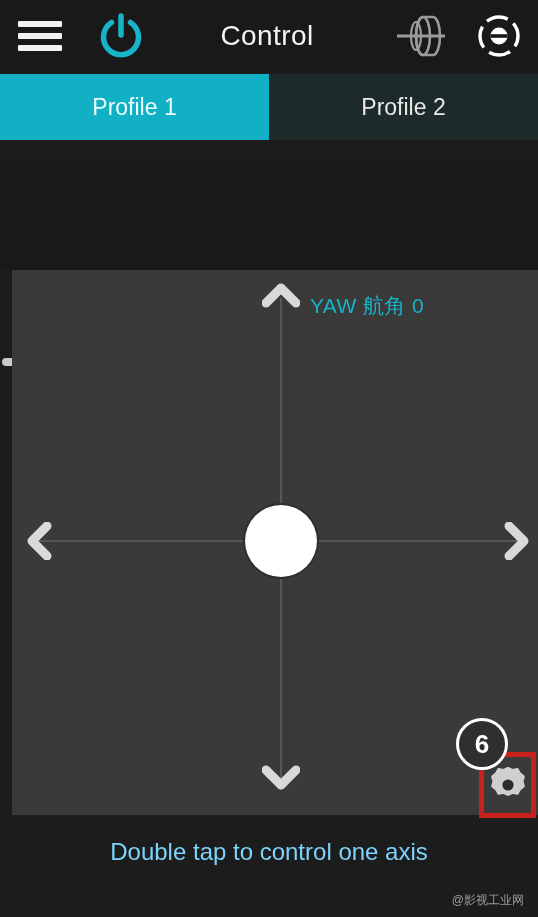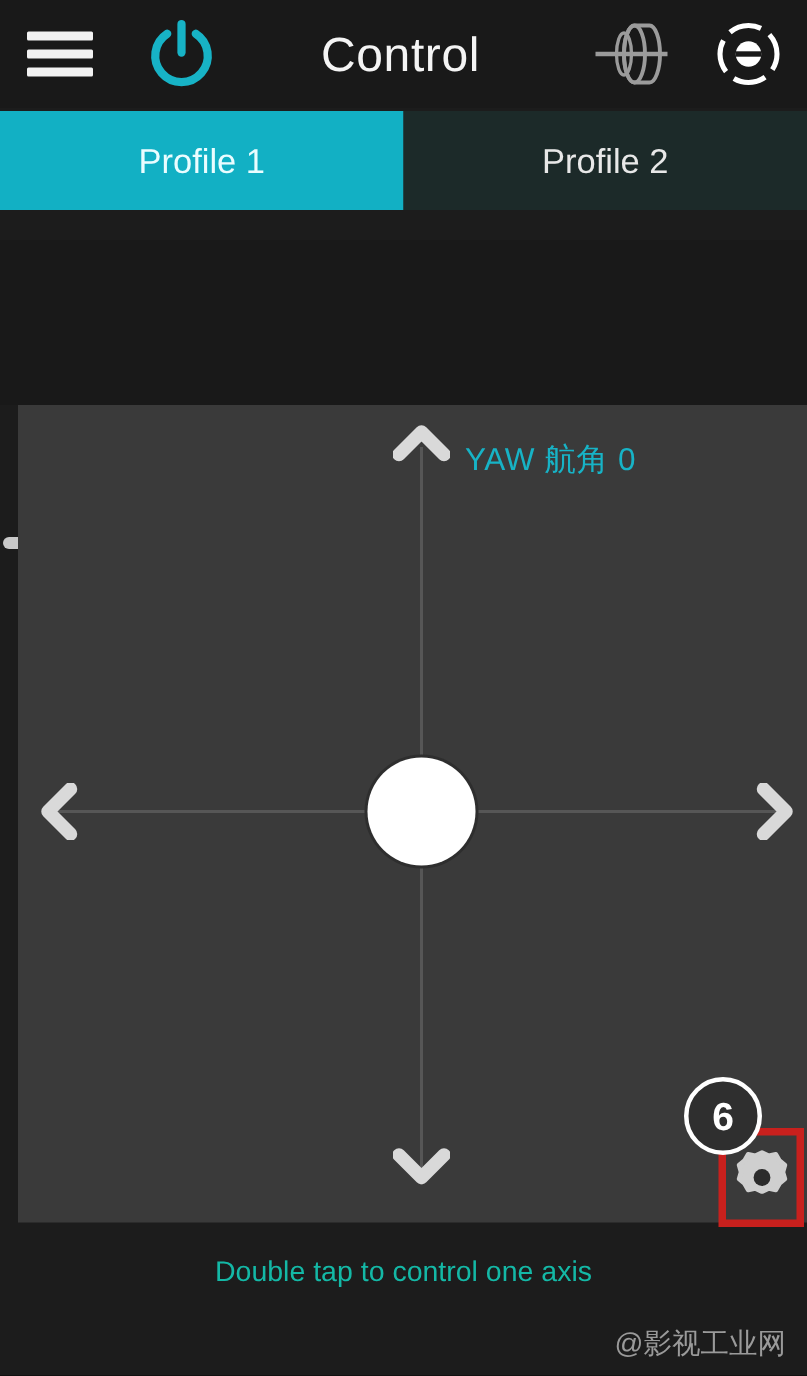--- a/index.html
+++ b/index.html
@@ -43,21 +43,21 @@
     border-radius: 1px;
   }
   .hdr-power {
     width: 82px; height: 72px;
     display: flex; align-items: center; justify-content: center;
   }
   .hdr-title {
     flex: 1;
     text-align: center;
     color: #f4f4f4;
-    font-size: 32px;
+    font-size: 28px;
     letter-spacing: 0.4px;
     padding-right: 10px;
   }
   .hdr-icon {
     width: 78px; height: 72px;
     display: flex; align-items: center; justify-content: center;
   }
 
   
   .tabs {
@@ -191,28 +191,28 @@
     display: flex; align-items: center; justify-content: center;
     z-index: 4;
   }
 
   
   .footer-hint {
     position: absolute;
     left: 0; top: 838px;
     width: 538px;
     text-align: center;
-    color: #14b8a6;
-    font-size: 19px;
+    color: #7dd3fc;
+    font-size: 24px;
   }
   .watermark {
     position: absolute;
     right: 14px; bottom: 8px;
     color: #9a9a9a;
-    font-size: 19px;
+    font-size: 12px;
   }
 </style>
 </head>
 <body>
 
 <div class="screen">
 
   <div class="header">
 
     <div class="hdr-menu">

